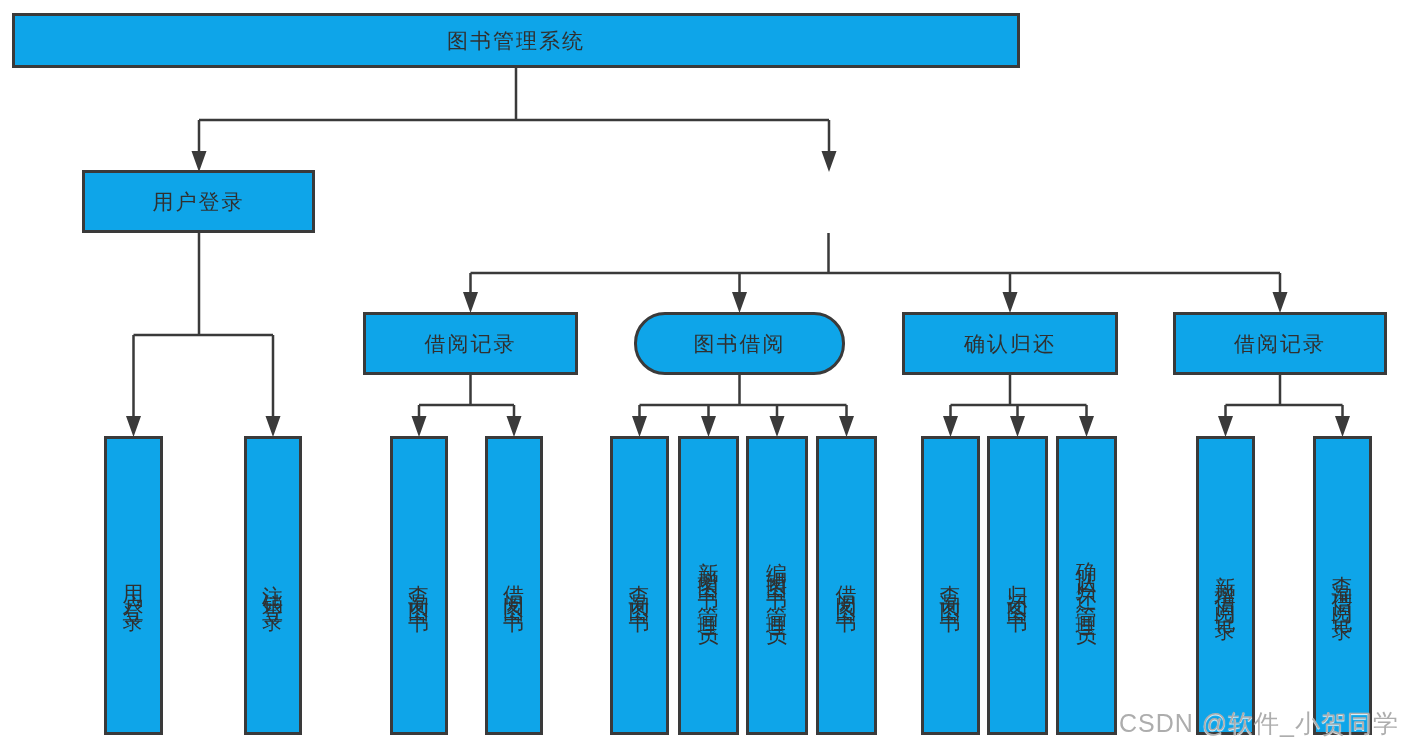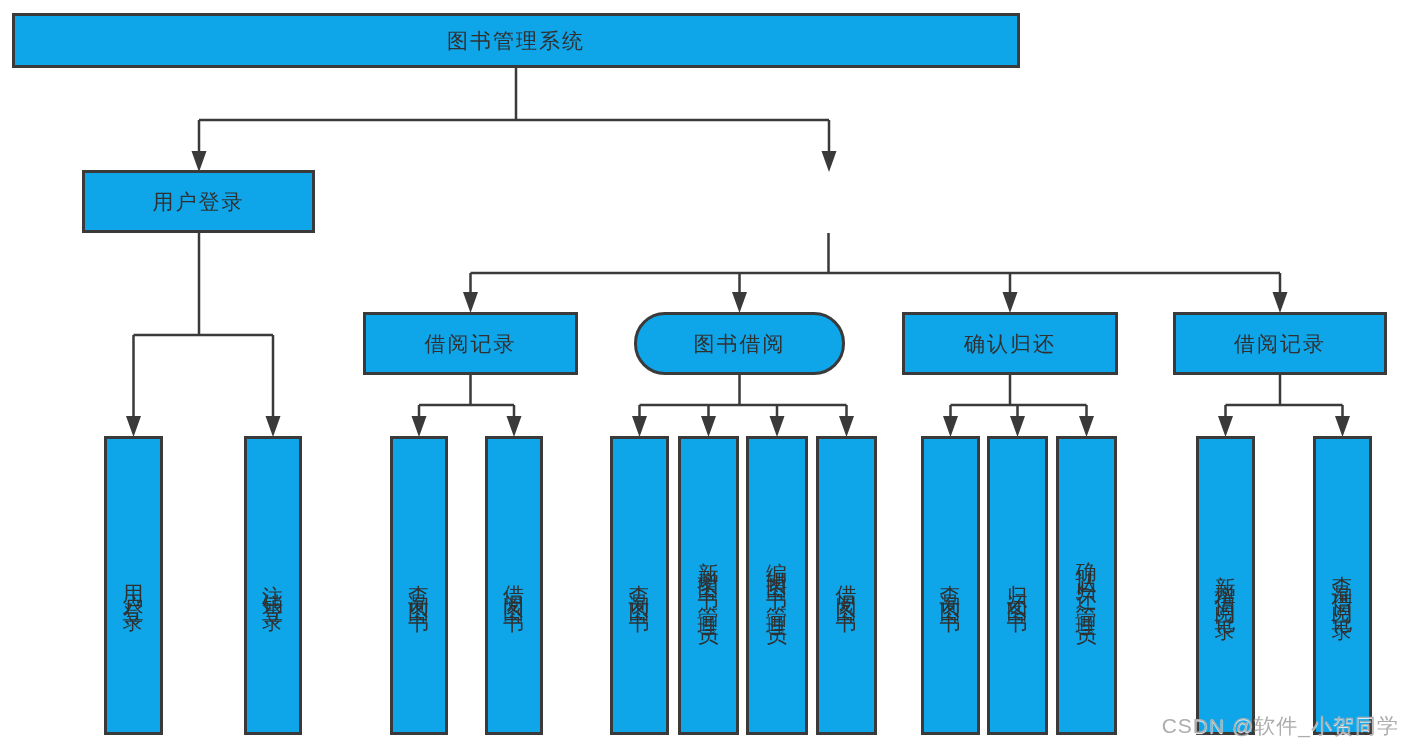--- a/index.html
+++ b/index.html
@@ -57,21 +57,21 @@
   .n-g3-4 { left:816px;  width:61px; }
   .n-g4-1 { left:921px;  width:59px; }
   .n-g4-2 { left:987px;  width:61px; }
   .n-g4-3 { left:1056px; width:61px; }
   .n-g5-1 { left:1196px; width:59px; }
   .n-g5-2 { left:1313px; width:59px; }
   #watermark {
     position: absolute;
     right: 6px;
     bottom: 7px;
-    font-size: 21px;
+    font-size: 25px;
     color: #adadad;
     letter-spacing: 1px;
     text-shadow: 0 1px 1px #ffffff;
     white-space: nowrap;
   }
 </style>
 </head>
 <body>
 
 <div id="canvas">

